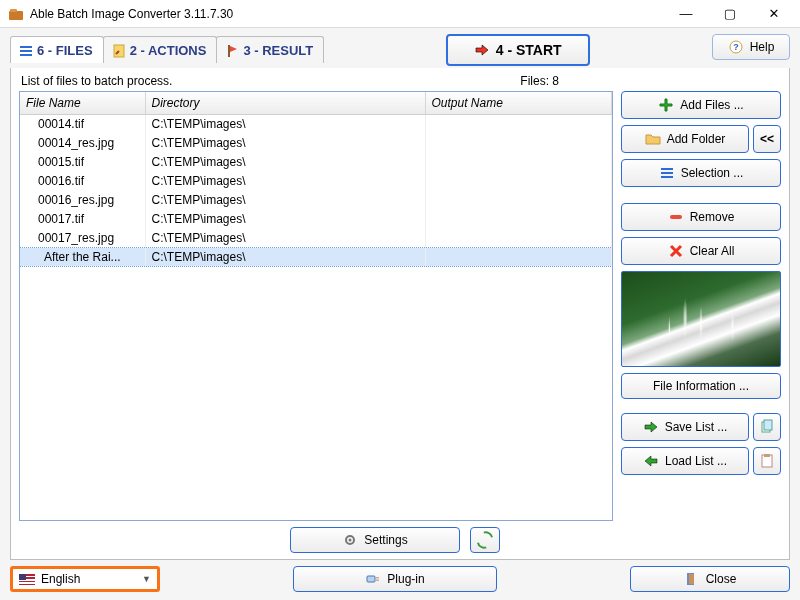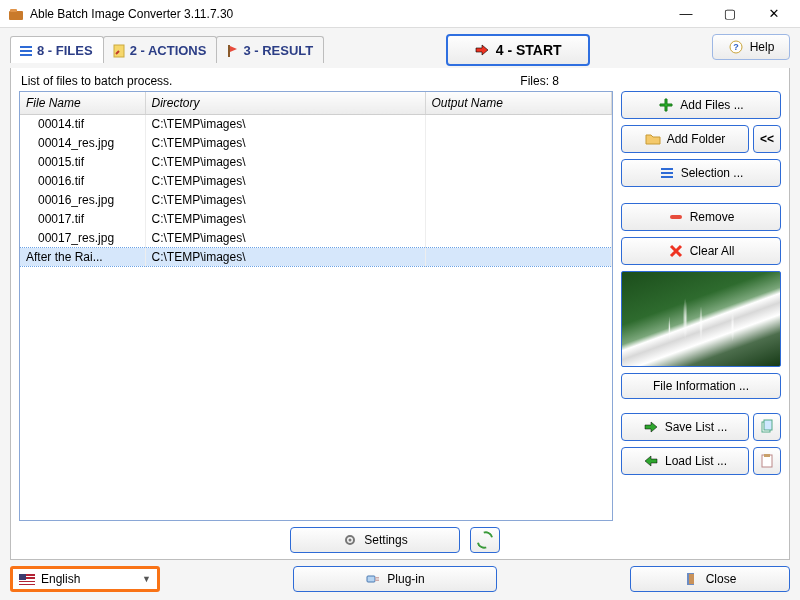--- a/index.html
+++ b/index.html
@@ -88,21 +88,21 @@
   <div class="client">
 
     <div class="toprow">
       <div class="tabs">
         <div class="tab active">
           <span class="tab-icon"><svg viewBox="0 0 14 14">
                 <rect x="1" y="2" width="12" height="2" fill="#2e6bd6"></rect>
                 <rect x="1" y="6" width="12" height="2" fill="#2e6bd6"></rect>
                 <rect x="1" y="10" width="12" height="2" fill="#2e6bd6"></rect>
               </svg></span>
-          <span>8 - FILES</span>
+          <span>6 - FILES</span>
         </div>
         <div class="tab">
           <span class="tab-icon"><svg viewBox="0 0 14 14">
                 <rect x="2" y="1" width="10" height="12" fill="#f6d76b" stroke="#caa93e"></rect>
                 <path d="M4 10 L7 7" stroke="#c0392b" stroke-width="2"></path>
               </svg></span>
           <span>2 - ACTIONS</span>
         </div>
         <div class="tab">
           <span class="tab-icon"><svg viewBox="0 0 14 14">
@@ -187,21 +187,21 @@
                   <td style="padding-left: 18px;">00017.tif</td>
                   <td>C:\TEMP\images\</td>
                   <td></td>
                 </tr>
                 <tr>
                   <td style="padding-left: 18px;">00017_res.jpg</td>
                   <td>C:\TEMP\images\</td>
                   <td></td>
                 </tr>
                 <tr class="sel">
-                  <td style="">After the Rai...</td>
+                  <td style=" text-align: center;">After the Rai...</td>
                   <td>C:\TEMP\images\</td>
                   <td></td>
                 </tr>
               </tbody>
           </table>
           <div class="tablefill"></div>
         </div>
 
         <div class="sidecol">
           <div class="btn">

